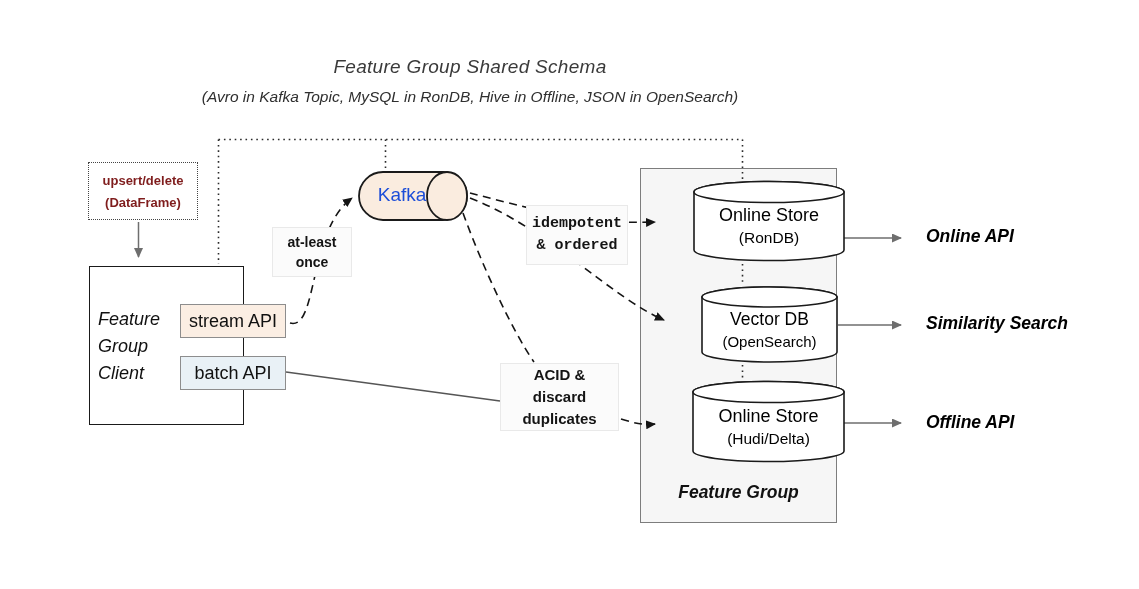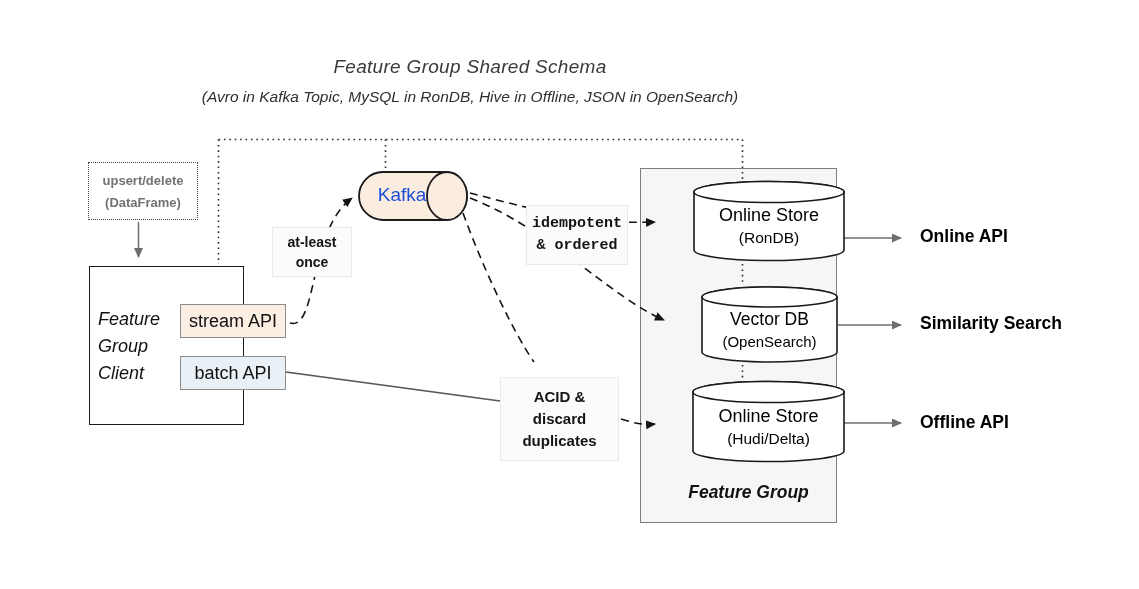--- a/index.html
+++ b/index.html
@@ -10,21 +10,21 @@
   .abs{position:absolute;}
   
   .title{left:170px;top:56px;width:600px;text-align:center;font-style:italic;
          font-size:19px;color:#3a3a3a;letter-spacing:.3px;}
   .subtitle{left:70px;top:88px;width:800px;text-align:center;font-style:italic;
             font-size:15.5px;color:#2f2f2f;}
   
   .note{left:88px;top:162px;width:110px;height:58px;border:1.6px dotted #444;
         background:#fff;display:flex;flex-direction:column;justify-content:center;
         align-items:center;gap:7px;z-index:2;box-sizing:border-box;}
-  .note span{font-size:13px;font-weight:bold;color:#737373;}
+  .note span{font-size:13px;font-weight:bold;color:#7f1d1d;}
   
   .fgc{left:89px;top:266px;width:155px;height:159px;border:1.6px solid #1a1a1a;
        background:#fff;z-index:2;box-sizing:border-box;}
   .fgc-label{left:98px;top:306px;width:90px;font-weight:normal;font-style:italic;
              font-size:18px;line-height:27px;color:#111;z-index:3;}
   .api-box{width:106px;height:34px;border:1.3px solid #8d8d8d;display:flex;
            align-items:center;justify-content:center;font-size:18px;color:#111;
            z-index:4;box-sizing:border-box;text-align:center;}
   .stream{left:180px;top:304px;}
   .batch{left:180px;top:356px;}
@@ -35,42 +35,42 @@
                align-items:center;justify-content:center;font-size:19px;color:#1d4ed8;}
   
   .edge-label{background:#fbfbfb;border:1px solid #e9e9e9;display:flex;
               flex-direction:column;align-items:center;justify-content:center;
               z-index:4;box-sizing:border-box;text-align:center;}
   .edge-label span{font-weight:bold;color:#141414;}
   .atleast{left:272px;top:227px;width:80px;height:50px;}
   .atleast span{font-size:14px;line-height:20px;}
   .idem{left:526px;top:205px;width:102px;height:60px;font-family:Liberation Mono, monospace;}
   .idem span{font-size:15px;line-height:22px;}
-  .acid{left:500px;top:377px;width:119px;height:84px;}
+  .acid{left:500px;top:363px;width:119px;height:68px;}
   .acid span{font-size:15px;line-height:22px;}
   
   .fg-box{left:640px;top:168px;width:197px;height:355px;background:#f6f6f6;
           border:1.5px solid #7d7d7d;z-index:0;box-sizing:border-box;}
   .fg-title{left:640px;top:482px;width:197px;text-align:center;font-weight:bold;
-            font-style:italic;font-size:17.5px;color:#111;z-index:2;padding-left:10px;}
+            font-style:italic;font-size:17.5px;color:#111;z-index:2;}
   
   .cyl{z-index:2;margin-left:27px;}
   .cyl svg{position:absolute;left:0;top:0;}
   .cyl-text{position:absolute;left:0;top:0;width:100%;height:100%;display:flex;
             flex-direction:column;align-items:center;justify-content:center;
             padding-top:10px;box-sizing:border-box;gap:3px;}
   .cyl-name{font-size:18px;color:#000;}
   .cyl-tech{font-size:15.5px;color:#000;}
   .cyl-online{left:666px;top:180px;width:152px;height:82px;}
   .cyl-vector{left:674px;top:286px;width:137px;height:77px;}
   .cyl-vector .cyl-name{font-size:17.5px;}
   .cyl-vector .cyl-tech{font-size:15px;}
   .cyl-offline{left:665px;top:380px;width:153px;height:83px;}
   
-  .output{font-weight:bold;font-size:17.5px;color:#000;z-index:2;}
+  .output{font-weight:bold;font-style:italic;font-size:17.5px;color:#000;z-index:2;margin-left:6px;}
   .out-0{left:920px;top:226px;}
   .out-1{left:920px;top:313px;}
   .out-2{left:920px;top:412px;}
   
   #connectors{position:absolute;left:0;top:0;z-index:1;}
 </style>
 </head>
 <body>
 
 <div id="canvas">

